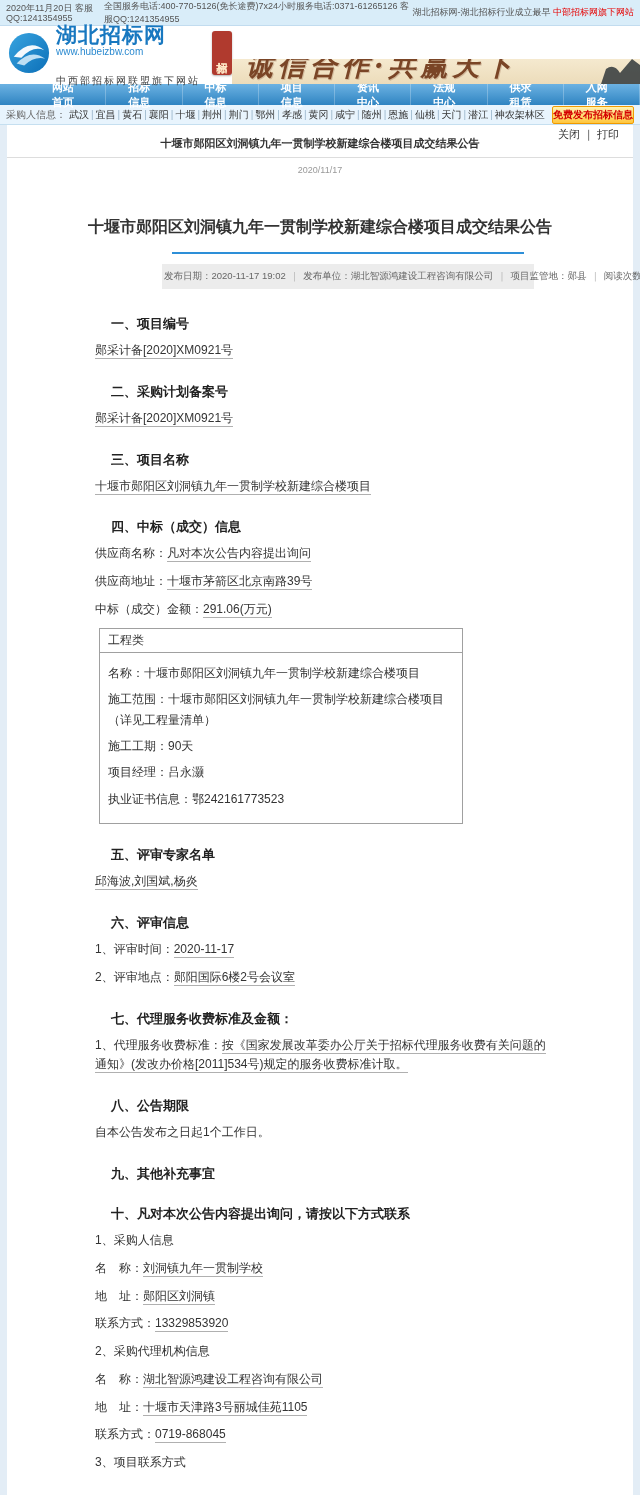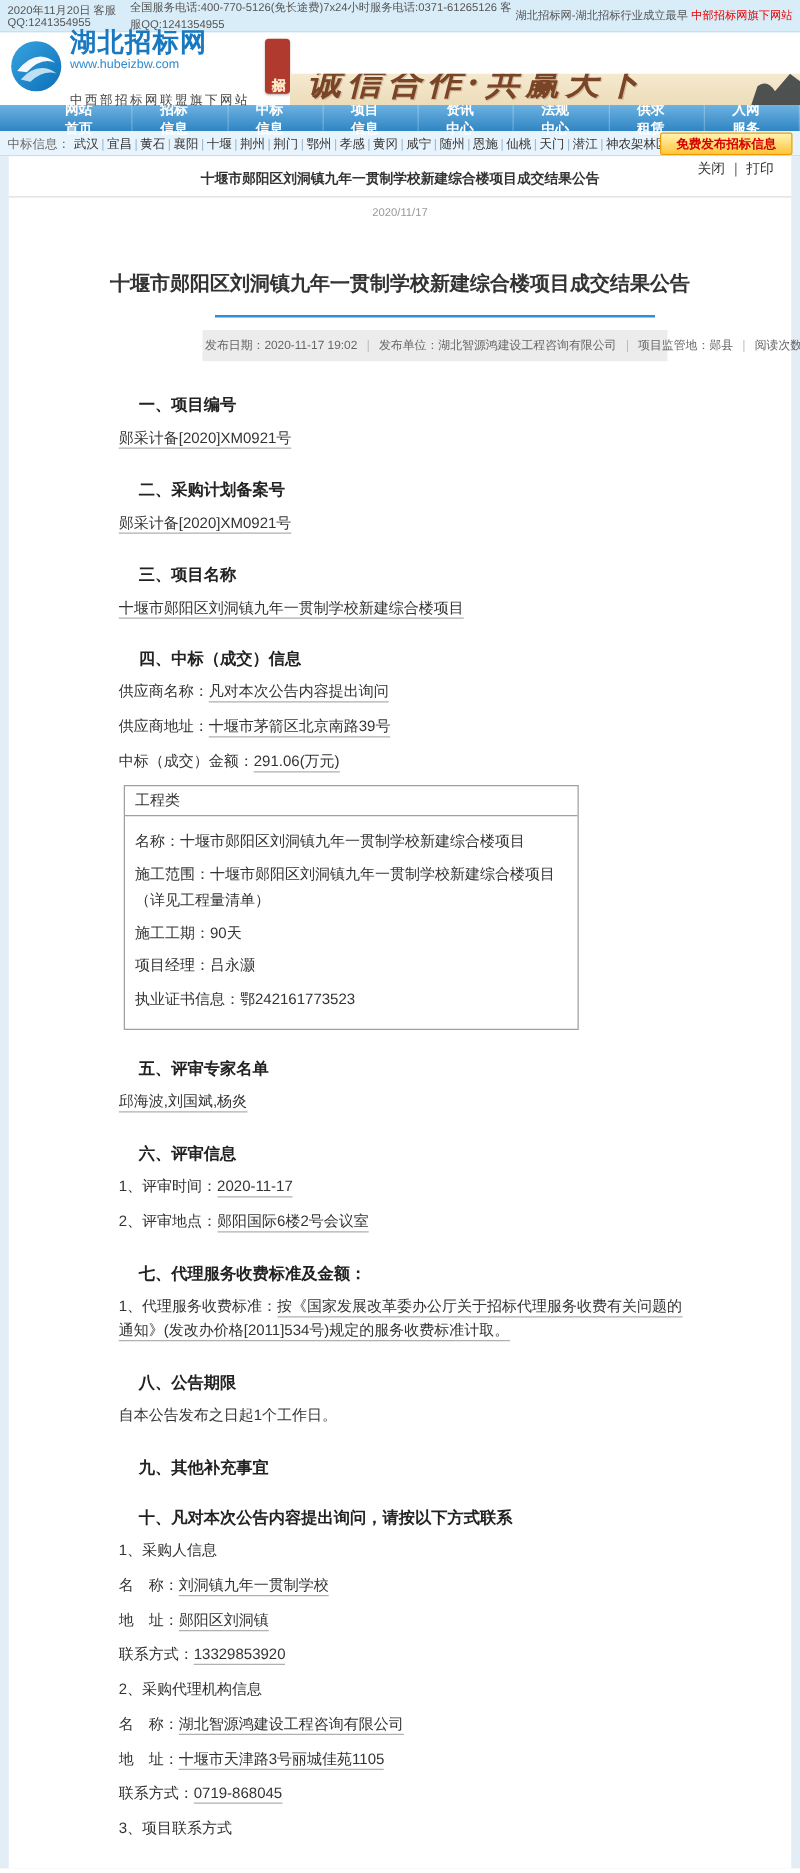--- a/index.html
+++ b/index.html
@@ -7,42 +7,42 @@
   .page { width:640px; overflow:hidden; background:#fff; }
 
   
   .topbar { background:#d9edf9; border-bottom:1px solid #c2dcef; padding:3px 6px; display:flex; align-items:center; font-size:9px; color:#555; height:26px;justify-content:space-between; }
   .tb-left { width:94px; line-height:10px; }
   .tb-center { flex:1; text-align:left; padding-left:4px; }
   .tb-right { white-space:nowrap; }
   .tb-right .hl { color:#e60000; }
 
   
-  .header { display:flex; height:58px; background:#fff; }
+  .header { display:flex; height:58px; background:#fff;border-radius:16px; }
   .logo-block { width:232px; display:flex; align-items:center; padding:4px 0 4px 8px; position:relative; }
   .logo-txt { margin-left:6px; }
   .site-name { font-size:21px; font-weight:bold; color:#1878c0; letter-spacing:1px; line-height:22px; }
   .site-url { font-size:10px; color:#2b8ad0; line-height:11px; }
   .site-sub { font-size:10px; color:#444; letter-spacing:2px; line-height:12px; margin-top:18px; }
   .seal { position:absolute; right:0px; top:5px; width:20px; height:44px; background:#b03a2e; border-radius:3px; color:#ffe9c8; writing-mode:vertical-rl; text-align:center; font-size:11px; font-weight:bold; line-height:20px; box-shadow:0 1px 2px rgba(0,0,0,.3); }
   .banner { flex:1; background:linear-gradient(#f5e9cf,#ecdcba); position:relative; display:flex; align-items:flex-end; overflow:hidden;margin-top:33px; }
   .slogan { font-family:"DejaVu Serif","Liberation Serif",serif; font-style:italic; font-weight:bold; font-size:27px; color:#7a4526; letter-spacing:5px; padding-left:14px; text-shadow:1px 1px 0 rgba(122,69,38,.25); white-space:nowrap; }
   .mountains { position:absolute; right:0; top:0; height:100%; }
 
   
   .nav { background:linear-gradient(#6cb2e2,#2f84c2); height:21px; display:flex; align-items:stretch; padding-left:30px; }
   .nav-item { color:#fff; font-size:11px; font-weight:bold; text-decoration:none; padding:0 22px; display:flex; align-items:center; border-right:1px solid rgba(255,255,255,.25); }
 
   
   .citybar { background:#e8f4fd; border-bottom:1px solid #c5dff0; height:20px; display:flex; align-items:center; font-size:10px; padding:0 6px; }
   .city-label { color:#666; margin-right:2px; white-space:nowrap; }
   .cities { flex:1; white-space:nowrap; overflow:hidden; }
   .city { color:#333; text-decoration:none; padding:0 1px; }
   .city-sep { color:#9bb7cc; padding:0 1px; }
-  .pub-btn { background:linear-gradient(#fff3b0,#ffc63d); border:1px solid #f09a00; color:#d40000; font-size:10px; font-weight:bold; border-radius:2px; padding:1px 12px; white-space:nowrap; cursor:pointer; }
+  .pub-btn { background:linear-gradient(#fff3b0,#ffc63d); border:1px solid #f09a00; color:#d40000; font-size:10px; font-weight:bold; border-radius:2px; padding:1px 0; white-space:nowrap; cursor:pointer; }
 
   
   .main { background:#e3edf6; padding:0 7px; }
   .doc { background:#fff; padding-bottom:14px; }
   .crumb-row { position:relative; border-bottom:1px solid #ddd; padding:8px 0 6px; text-align:center; }
   .crumb-title { font-size:11px; font-weight:bold; color:#333; }
   .crumb-actions { position:absolute; right:14px; top:2px; font-size:11px; color:#333; }
   .crumb-actions a { color:#333; text-decoration:none; }
   .pub-date { text-align:center; color:#999; font-size:9px; margin-top:7px; }
   .article-title { text-align:center; font-size:16px; font-weight:bold; color:#333; margin-top:42px; padding:0 40px; }
@@ -112,21 +112,21 @@
       <a class="nav-item" href="#">招标信息</a>
       <a class="nav-item" href="#">中标信息</a>
       <a class="nav-item" href="#">项目信息</a>
       <a class="nav-item" href="#">资讯中心</a>
       <a class="nav-item" href="#">法规中心</a>
       <a class="nav-item" href="#">供求租赁</a>
       <a class="nav-item" href="#">入网服务</a>
     </nav>
 
   <div class="citybar">
-    <span class="city-label">中标信息：</span>
+    <span class="city-label">采购人信息：</span>
     <span class="cities" id="cities"><a class="city" href="#">武汉</a><span class="city-sep">|</span><a class="city" href="#">宜昌</a><span class="city-sep">|</span><a class="city" href="#">黄石</a><span class="city-sep">|</span><a class="city" href="#">襄阳</a><span class="city-sep">|</span><a class="city" href="#">十堰</a><span class="city-sep">|</span><a class="city" href="#">荆州</a><span class="city-sep">|</span><a class="city" href="#">荆门</a><span class="city-sep">|</span><a class="city" href="#">鄂州</a><span class="city-sep">|</span><a class="city" href="#">孝感</a><span class="city-sep">|</span><a class="city" href="#">黄冈</a><span class="city-sep">|</span><a class="city" href="#">咸宁</a><span class="city-sep">|</span><a class="city" href="#">随州</a><span class="city-sep">|</span><a class="city" href="#">恩施</a><span class="city-sep">|</span><a class="city" href="#">仙桃</a><span class="city-sep">|</span><a class="city" href="#">天门</a><span class="city-sep">|</span><a class="city" href="#">潜江</a><span class="city-sep">|</span><a class="city" href="#">神农架林区</a></span>
     <button class="pub-btn">免费发布招标信息</button>
   </div>
 
   <div class="main">
     <div class="doc">
 
       <div class="crumb-row">
         <span class="crumb-title">十堰市郧阳区刘洞镇九年一贯制学校新建综合楼项目成交结果公告</span>
         <span class="crumb-actions">

